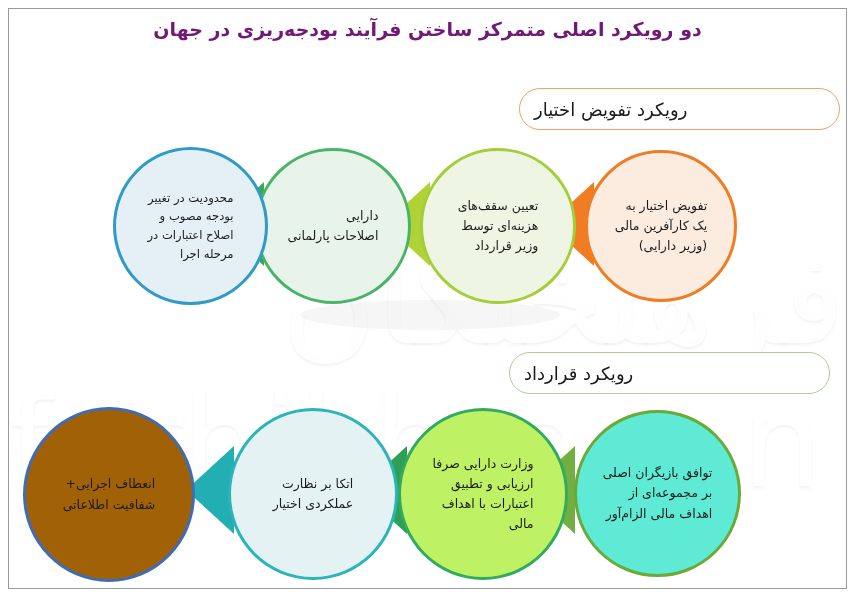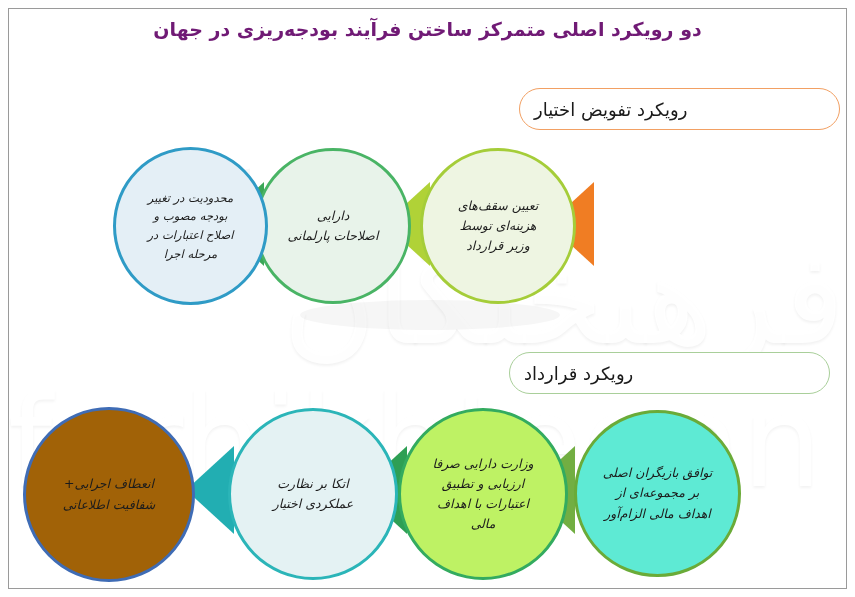--- a/index.html
+++ b/index.html
@@ -122,24 +122,23 @@
   #row-contract  { top: 402px; height: 190px; }
 
   
   .node {
     position: absolute;
     box-sizing: border-box;
     border-radius: 50%;
     display: flex;
     align-items: center;
     justify-content: center;
-    text-align: center;
+    text-align: right;
     direction: rtl;
     z-index: 3;
-    font-style: italic;
   }
   .node-text {
     font-size: 12.5px;
     line-height: 1.62;
     color: #1c1c1c;
     padding: 0 14px;
     direction: rtl;
   }
   
   .chev {
@@ -175,20 +174,27 @@
   </div>
 
   <div class="row" id="row-authority">
 
     <div class="chev" style="left:548px;top:42px;border-top:42px solid transparent;border-bottom:42px solid transparent;border-right:46px solid #f07d23;"></div>
 
     <div class="chev" style="left:384px;top:42px;border-top:42px solid transparent;border-bottom:42px solid transparent;border-right:46px solid #b0d237;"></div>
 
     <div class="chev" style="left:218px;top:42px;border-top:42px solid transparent;border-bottom:42px solid transparent;border-right:46px solid #3ba757;"></div>
 
+    <div class="node" style="left:585px;top:10px;width:152px;height:152px;border:3.4px solid #f07d23;background:#fcece0;">
+      <div class="node-text">
+        <span>تفویض اختیار به</span><br>
+        <span>یک کارآفرین مالی</span><br>
+        <span>(وزیر دارایی)</span>
+      </div>
+    </div>
 
     <div class="node" style="left:420px;top:8px;width:156px;height:156px;border:3.4px solid #a5cd39;background:#eef5e2;">
       <div class="node-text">
         <span>تعیین سقف‌های</span><br>
         <span>هزینه‌ای توسط</span><br>
         <span>وزیر قرارداد</span>
       </div>
     </div>
 
     <div class="node" style="left:255px;top:8px;width:156px;height:156px;border:3.4px solid #49b465;background:#e8f3ea;">

